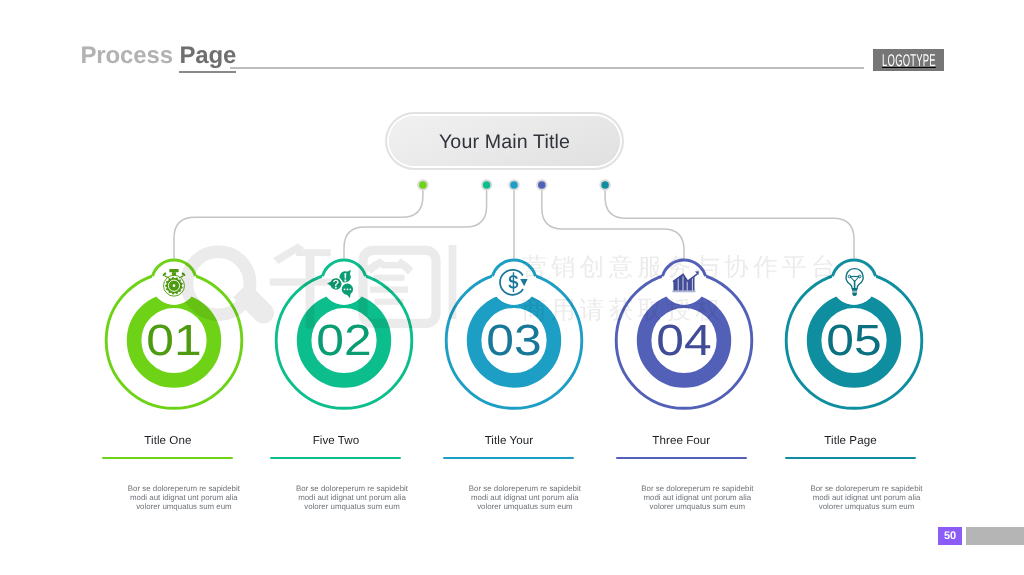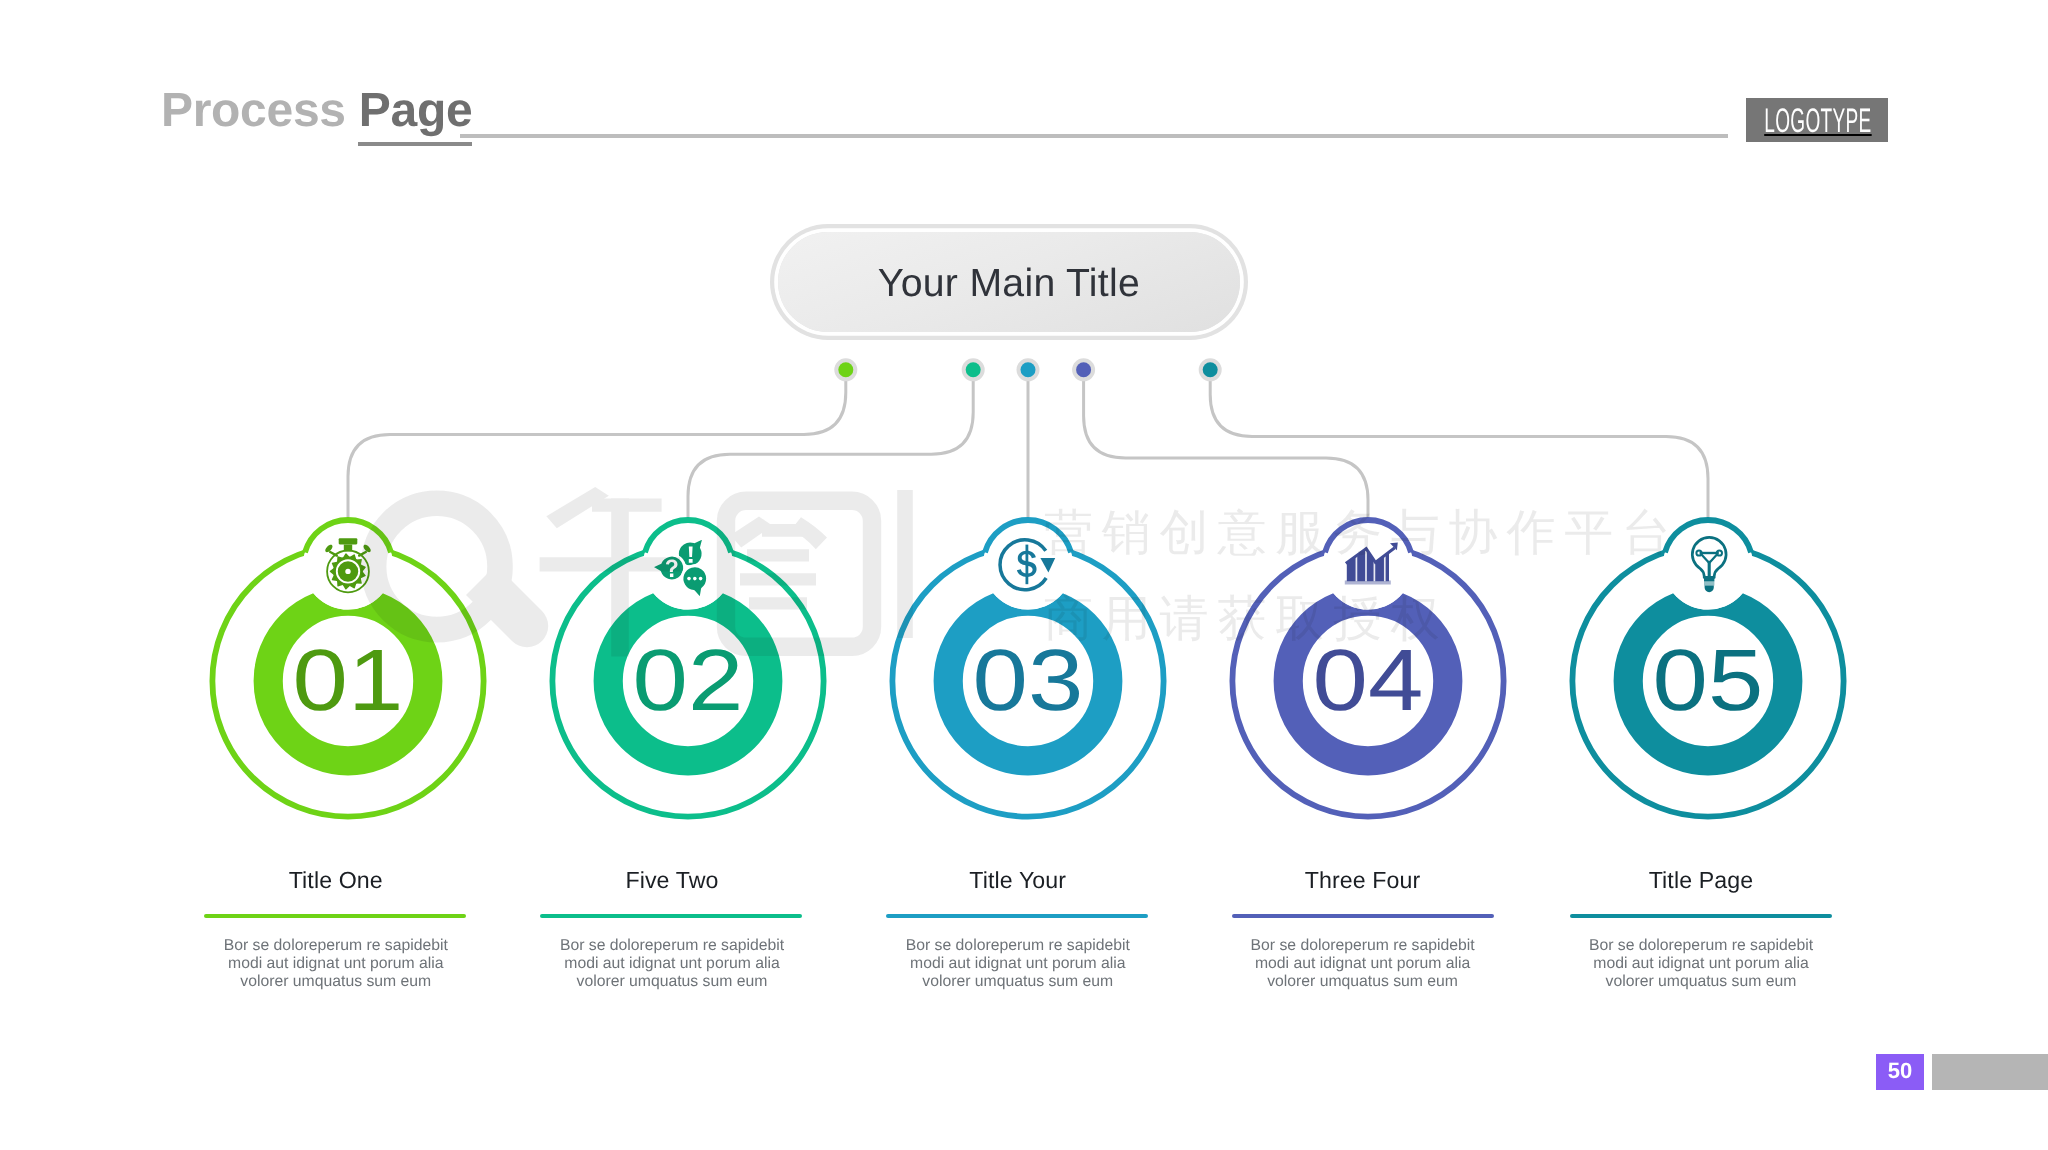--- a/index.html
+++ b/index.html
@@ -34,21 +34,21 @@
         display:flex;align-items:center;justify-content:center;}
   .pill-text{font-size:19.6px;color:#30333a;letter-spacing:0.15px;font-weight:normal;
         position:relative;top:1.0px;}
 
   
   .block{position:absolute;top:430px;width:154px;text-align:center;}
   .block h3{margin:0;font-size:11.6px;font-weight:normal;color:#1b1f24;letter-spacing:0.05px;
             line-height:13px;position:absolute;left:0;top:3.6px;width:154px;}
   .block .rule{position:absolute;left:11.3px;top:26.9px;height:2.4px;width:131.2px;
             border-radius:1.4px;}
-  .block p{margin:0;position:absolute;left:16px;top:38.0px;width:122px;
+  .block p{margin:16px;position:absolute;left:16px;top:38.0px;width:122px;
             font-size:7.88px;line-height:9.0px;color:#6e7378;}
 
   .footer-num{position:absolute;left:938px;top:527px;width:24px;height:18px;background:#8b5cf6;
               color:#fff;font-size:11px;font-weight:bold;display:flex;align-items:center;
               justify-content:center;}
   .footer-bar{position:absolute;left:966px;top:527px;width:58px;height:18px;background:#b5b5b5;}
 
   svg{display:block;}
   .layer{position:absolute;left:0;top:0;}
 </style>

